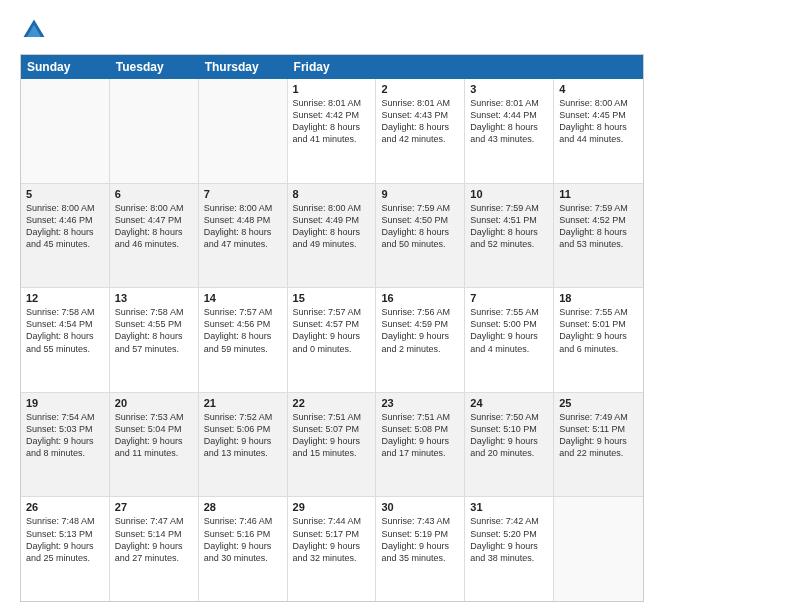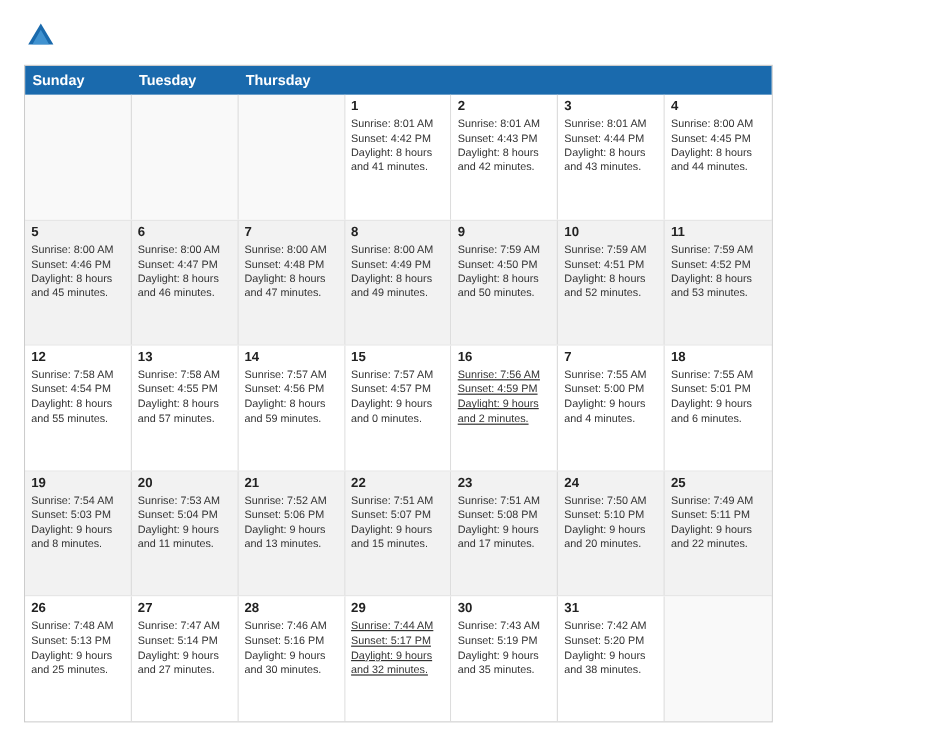--- a/index.html
+++ b/index.html
@@ -124,20 +124,21 @@
       <h1></h1>
       <h2></h2>
     </div>
   </div>
 
   <div class="calendar">
     <div class="cal-header">
     <div class="cal-header-cell">Sunday</div>
         <div class="cal-header-cell">Tuesday</div>
         <div class="cal-header-cell">Thursday</div>
+        <div class="cal-header-cell">Friday</div>
       </div>
     <div class="cal-body">
     <div class="cal-row">
           <div class="cal-cell empty"></div>
           <div class="cal-cell empty"></div>
           <div class="cal-cell empty"></div>
           <div class="cal-cell">
             <div class="cell-day">1</div>
             <div class="cell-info" style="white-space: pre-line;">Sunrise: 8:01 AM
 Sunset: 4:42 PM
@@ -241,21 +242,21 @@
           </div>
           <div class="cal-cell">
             <div class="cell-day">15</div>
             <div class="cell-info" style="white-space: pre-line;">Sunrise: 7:57 AM
 Sunset: 4:57 PM
 Daylight: 9 hours
 and 0 minutes.</div>
           </div>
           <div class="cal-cell">
             <div class="cell-day">16</div>
-            <div class="cell-info" style="white-space: pre-line; text-decoration: underline;">Sunrise: 7:56 AM
+            <div class="cell-info" style="white-space: pre-line;">Sunrise: 7:56 AM
 Sunset: 4:59 PM
 Daylight: 9 hours
 and 2 minutes.</div>
           </div>
           <div class="cal-cell">
             <div class="cell-day">7</div>
             <div class="cell-info" style="white-space: pre-line;">Sunrise: 7:55 AM
 Sunset: 5:00 PM
 Daylight: 9 hours
 and 4 minutes.</div>
@@ -336,21 +337,21 @@
           </div>
           <div class="cal-cell">
             <div class="cell-day">28</div>
             <div class="cell-info" style="white-space: pre-line;">Sunrise: 7:46 AM
 Sunset: 5:16 PM
 Daylight: 9 hours
 and 30 minutes.</div>
           </div>
           <div class="cal-cell">
             <div class="cell-day">29</div>
-            <div class="cell-info" style="white-space: pre-line; text-decoration: underline;">Sunrise: 7:44 AM
+            <div class="cell-info" style="white-space: pre-line;">Sunrise: 7:44 AM
 Sunset: 5:17 PM
 Daylight: 9 hours
 and 32 minutes.</div>
           </div>
           <div class="cal-cell">
             <div class="cell-day">30</div>
             <div class="cell-info" style="white-space: pre-line;">Sunrise: 7:43 AM
 Sunset: 5:19 PM
 Daylight: 9 hours
 and 35 minutes.</div>

